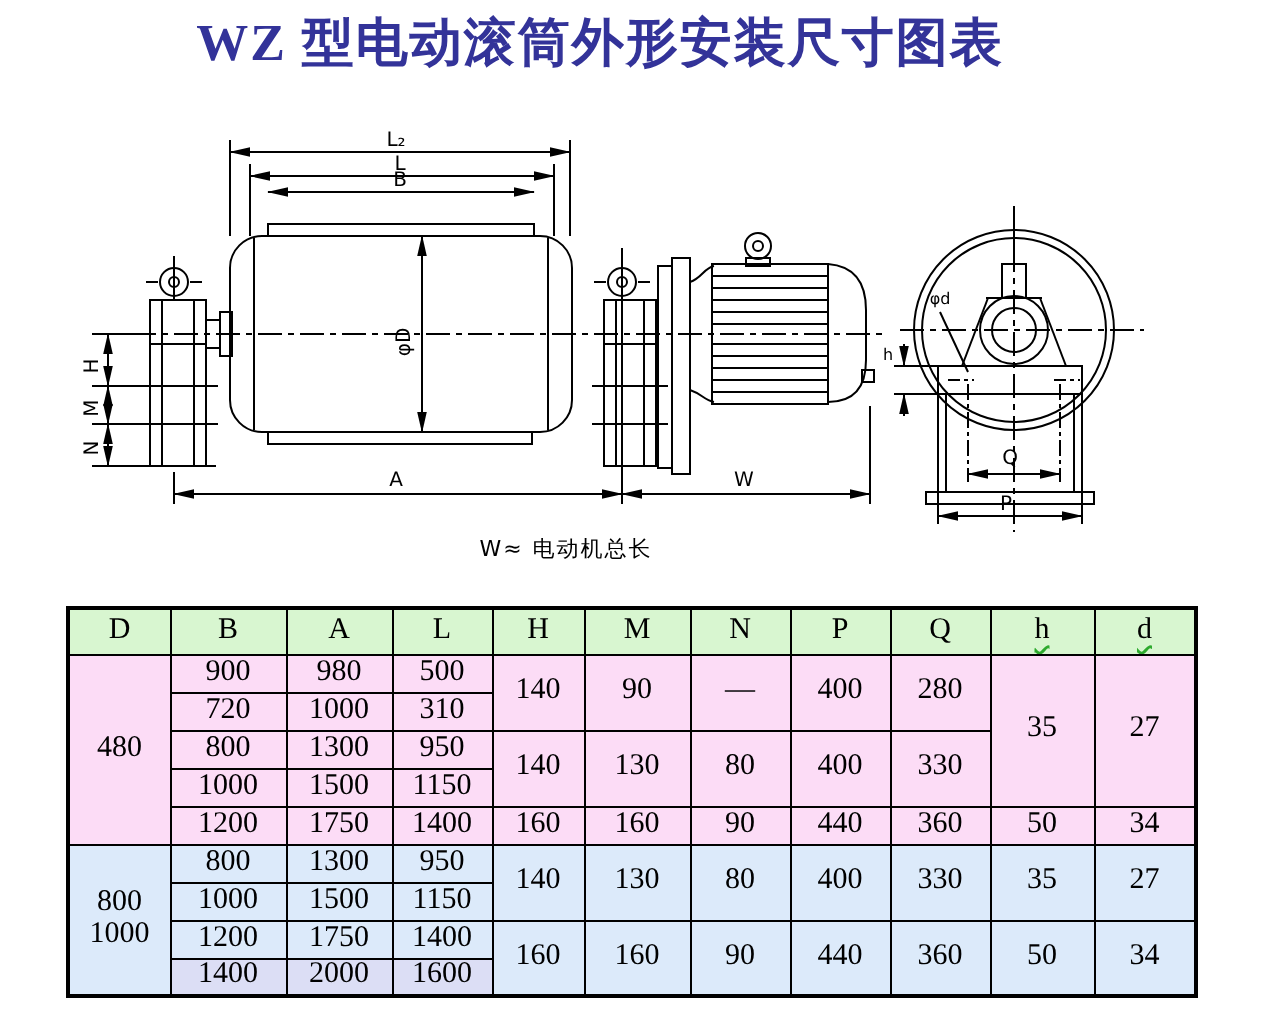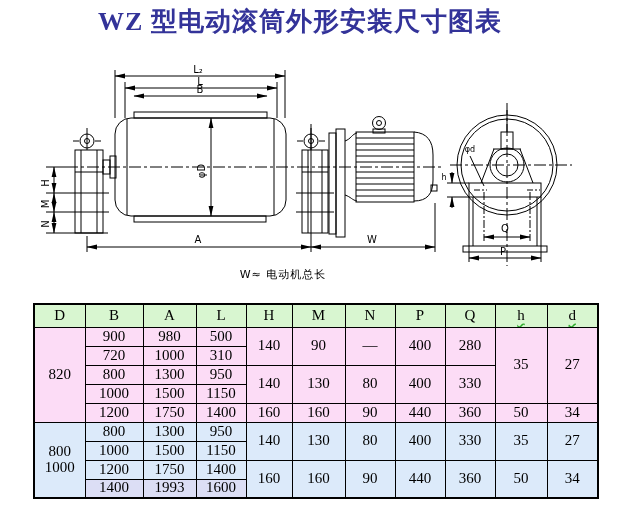--- a/index.html
+++ b/index.html
@@ -215,21 +215,21 @@
     <th>L</th>
     <th>H</th>
     <th>M</th>
     <th>N</th>
     <th>P</th>
     <th>Q</th>
     <th><span class="wavy">h</span></th>
     <th><span class="wavy">d</span></th>
   </tr>
   <tr class="g1">
-    <td rowspan="5">820</td>
+    <td rowspan="5">480</td>
     <td>900</td>
     <td>980</td>
     <td>500</td>
     <td rowspan="2">140</td>
     <td rowspan="2">90</td>
     <td rowspan="2">—</td>
     <td rowspan="2">400</td>
     <td rowspan="2">280</td>
     <td rowspan="4">35</td>
     <td rowspan="4">27</td>
@@ -294,17 +294,17 @@
     <td rowspan="2">160</td>
     <td rowspan="2">160</td>
     <td rowspan="2">90</td>
     <td rowspan="2">440</td>
     <td rowspan="2">360</td>
     <td rowspan="2">50</td>
     <td rowspan="2">34</td>
   </tr>
   <tr class="g2">
     <td class="hl">1400</td>
-    <td class="hl">1993</td>
+    <td class="hl">2000</td>
     <td class="hl">1600</td>
   </tr>
 </tbody>
   </table>
 
 </body></html>

